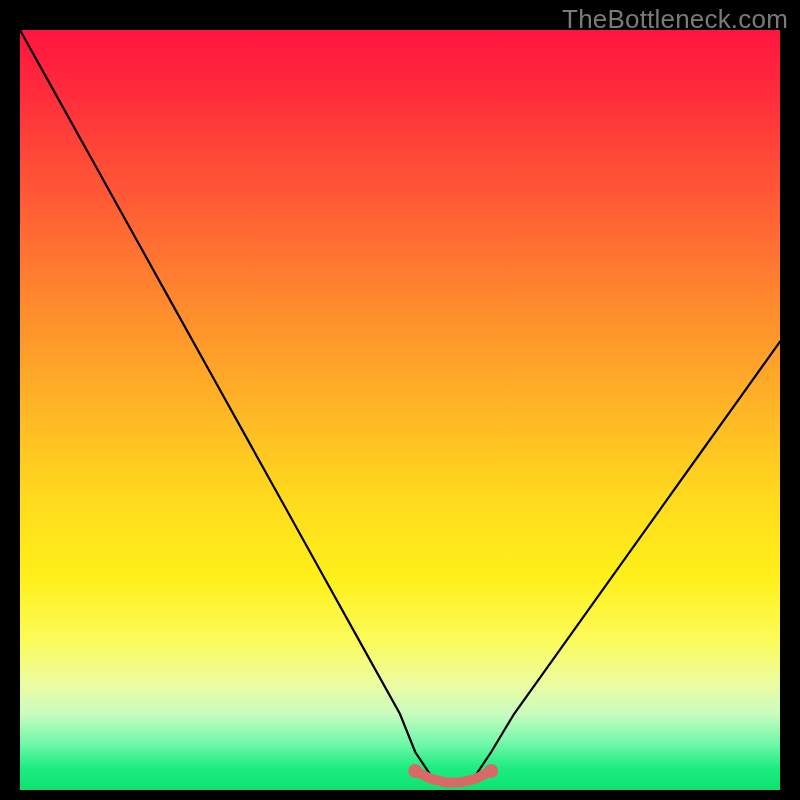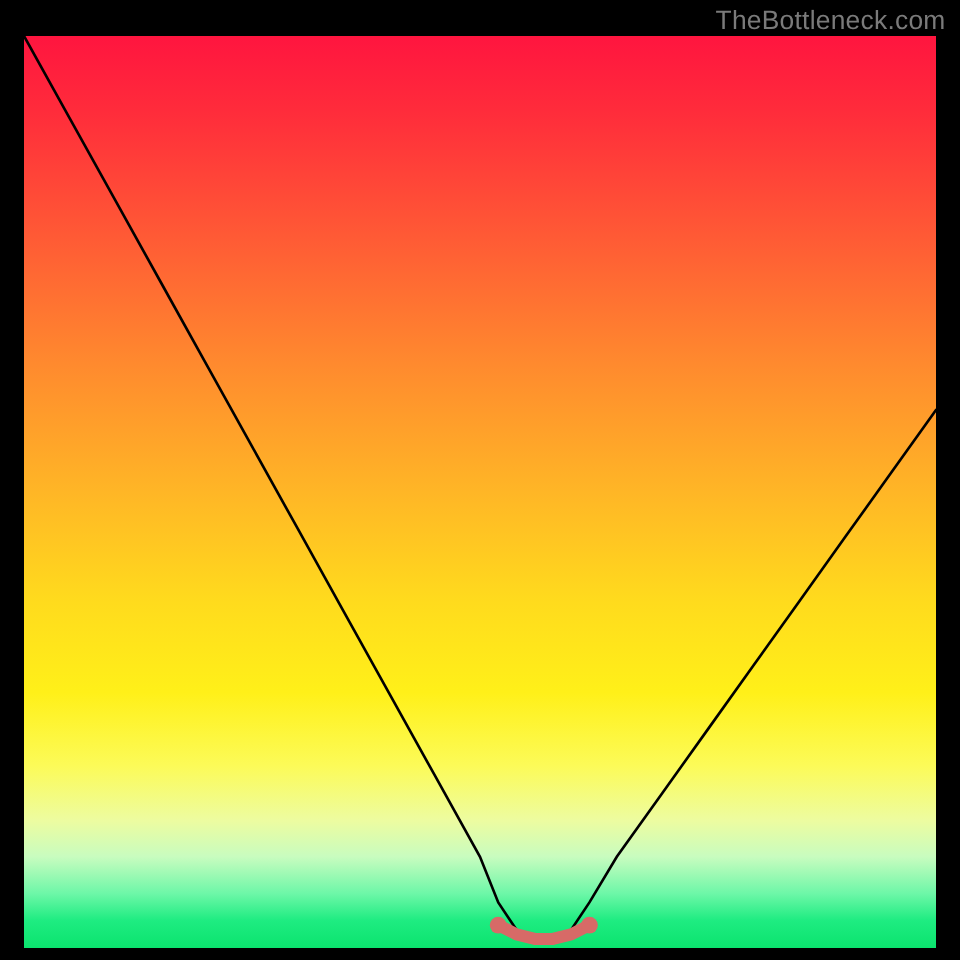--- a/index.html
+++ b/index.html
@@ -47,21 +47,21 @@
   }
   .curve {
     position: absolute;
     inset: 0;
   }
   .watermark {
     position: absolute;
     top: 4px;
     right: 12px;
     font-family: Arial, Helvetica, sans-serif;
-    font-size: 22px;
+    font-size: 26px;
     color: #7a7a7a;
     letter-spacing: 0.2px;
   }
 </style>
 </head>
 <body>
 
 <div class="frame">
   <div class="watermark">TheBottleneck.com</div>
   <div class="plot">

